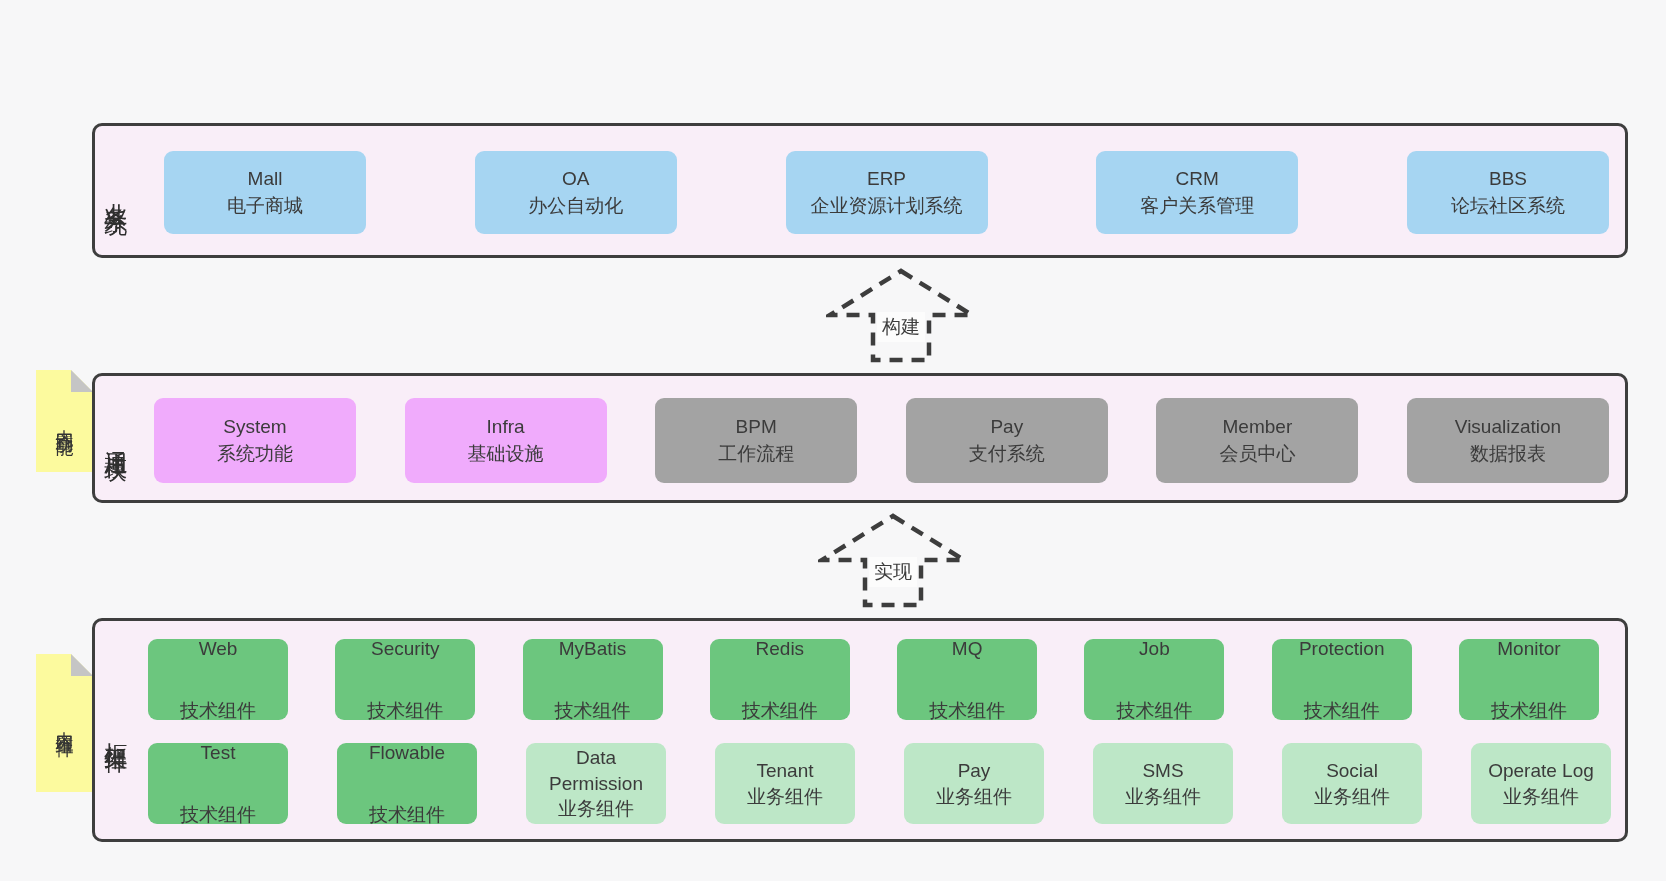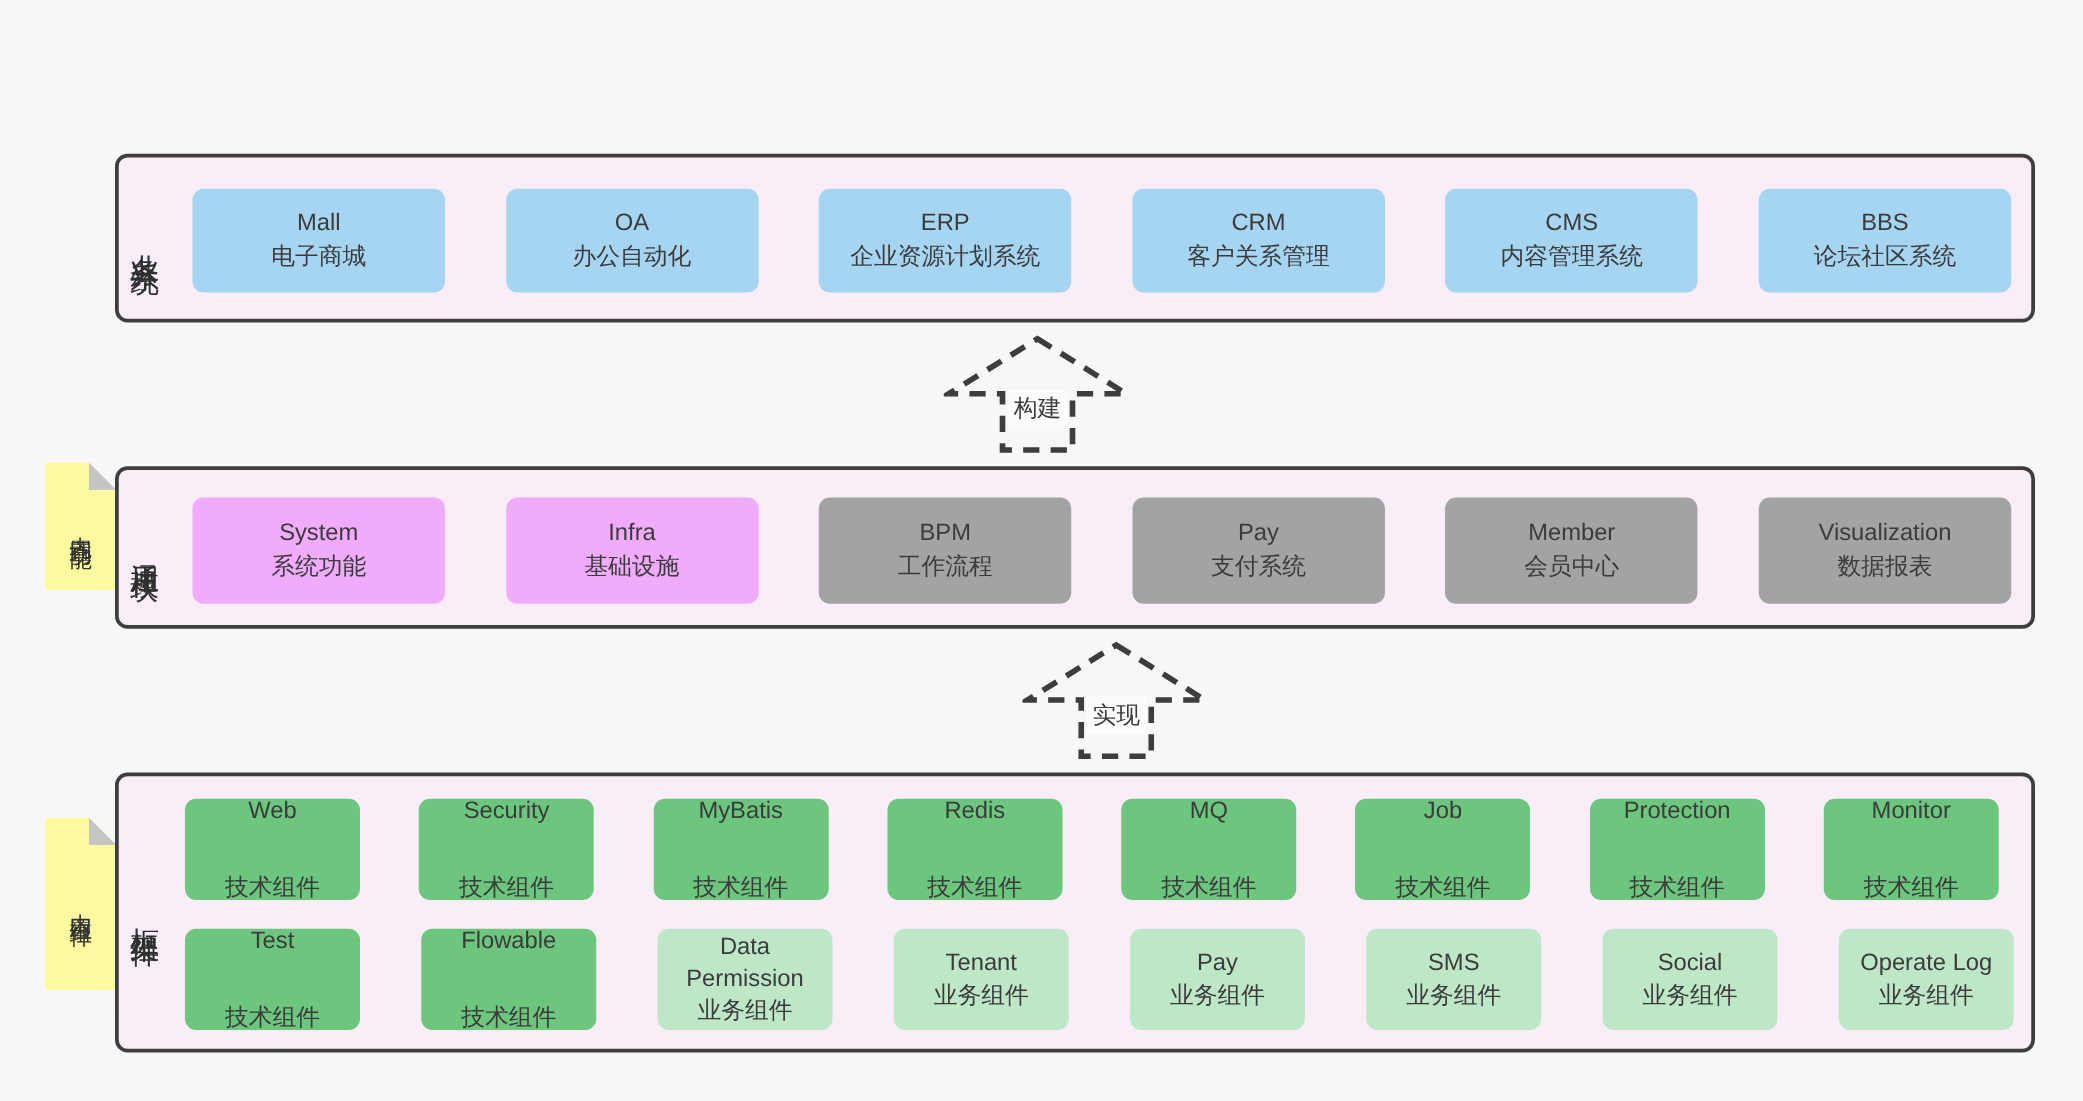--- a/index.html
+++ b/index.html
@@ -27,21 +27,21 @@
   .boxrow-business{left:59px;right:16px;top:25px;}
   .boxrow-modules{left:59px;right:16px;top:22px;}
   .boxrow-comp1{left:53px;right:26px;top:18px;}
   .boxrow-comp2{left:53px;right:14px;top:122px;}
 
   .box{
     border-radius:9px;display:flex;flex-direction:column;
     align-items:center;justify-content:center;text-align:center;
     font-size:19px;line-height:1.4;color:#3b3b3b;box-sizing:border-box;padding:2px 4px;
   }
-  .boxrow-business .box{width:202px;height:83px;}
+  .boxrow-business .box{width:202px;height:83px;margin-left:10px;}
   .boxrow-modules .box{width:202px;height:85px;}
   .boxrow-comp1 .box,.boxrow-comp2 .box{width:140px;height:81px;line-height:1.35;}
 
   .blue{background:#a6d5f2;}
   .red{background:#f0abfc;}
   .pink{background:#a3a3a3;}
   .green{background:#6cc67e;gap:36px;}
   .green-light{background:#bde7c7;}
 
   
@@ -56,21 +56,21 @@
   .note-components{top:654px;height:138px;}
   .note-fold{
     position:absolute;left:71px;width:22px;height:22px;background:#c5c5c5;z-index:1;
     clip-path:polygon(0 0, 100% 100%, 0 100%);
   }
   .fold-modules{top:370px;}
   .fold-components{top:654px;}
 
   
   .arrow{position:absolute;width:150px;height:96px;z-index:1;}
-  .arrow-build{left:755px;top:268px;}
+  .arrow-build{left:826px;top:268px;}
   .arrow-implement{left:818px;top:513px;}
   .arrow svg{position:absolute;left:0;top:0;}
   .arrow-label{
     position:absolute;left:50%;top:44px;transform:translateX(-50%);
     background:#fcfcfc;padding:2px 5px;font-size:19px;color:#3c3c3c;white-space:nowrap;
   }
 </style>
 </head>
 <body>
 
@@ -106,24 +106,20 @@
         <span>OA</span>
         <span>办公自动化</span>
       </div>
       <div class="box blue">
         <span>ERP</span>
         <span>企业资源计划系统</span>
       </div>
       <div class="box blue">
         <span>CRM</span>
         <span>客户关系管理</span>
-      </div>
-      <div class="box blue">
-        <span>CMS</span>
-        <span>内容管理系统</span>
       </div>
       <div class="box blue">
         <span>BBS</span>
         <span>论坛社区系统</span>
       </div>
     </div>
   </div>
 
   <div class="panel panel-modules">
     <div class="vlabel">通用模块</div>

